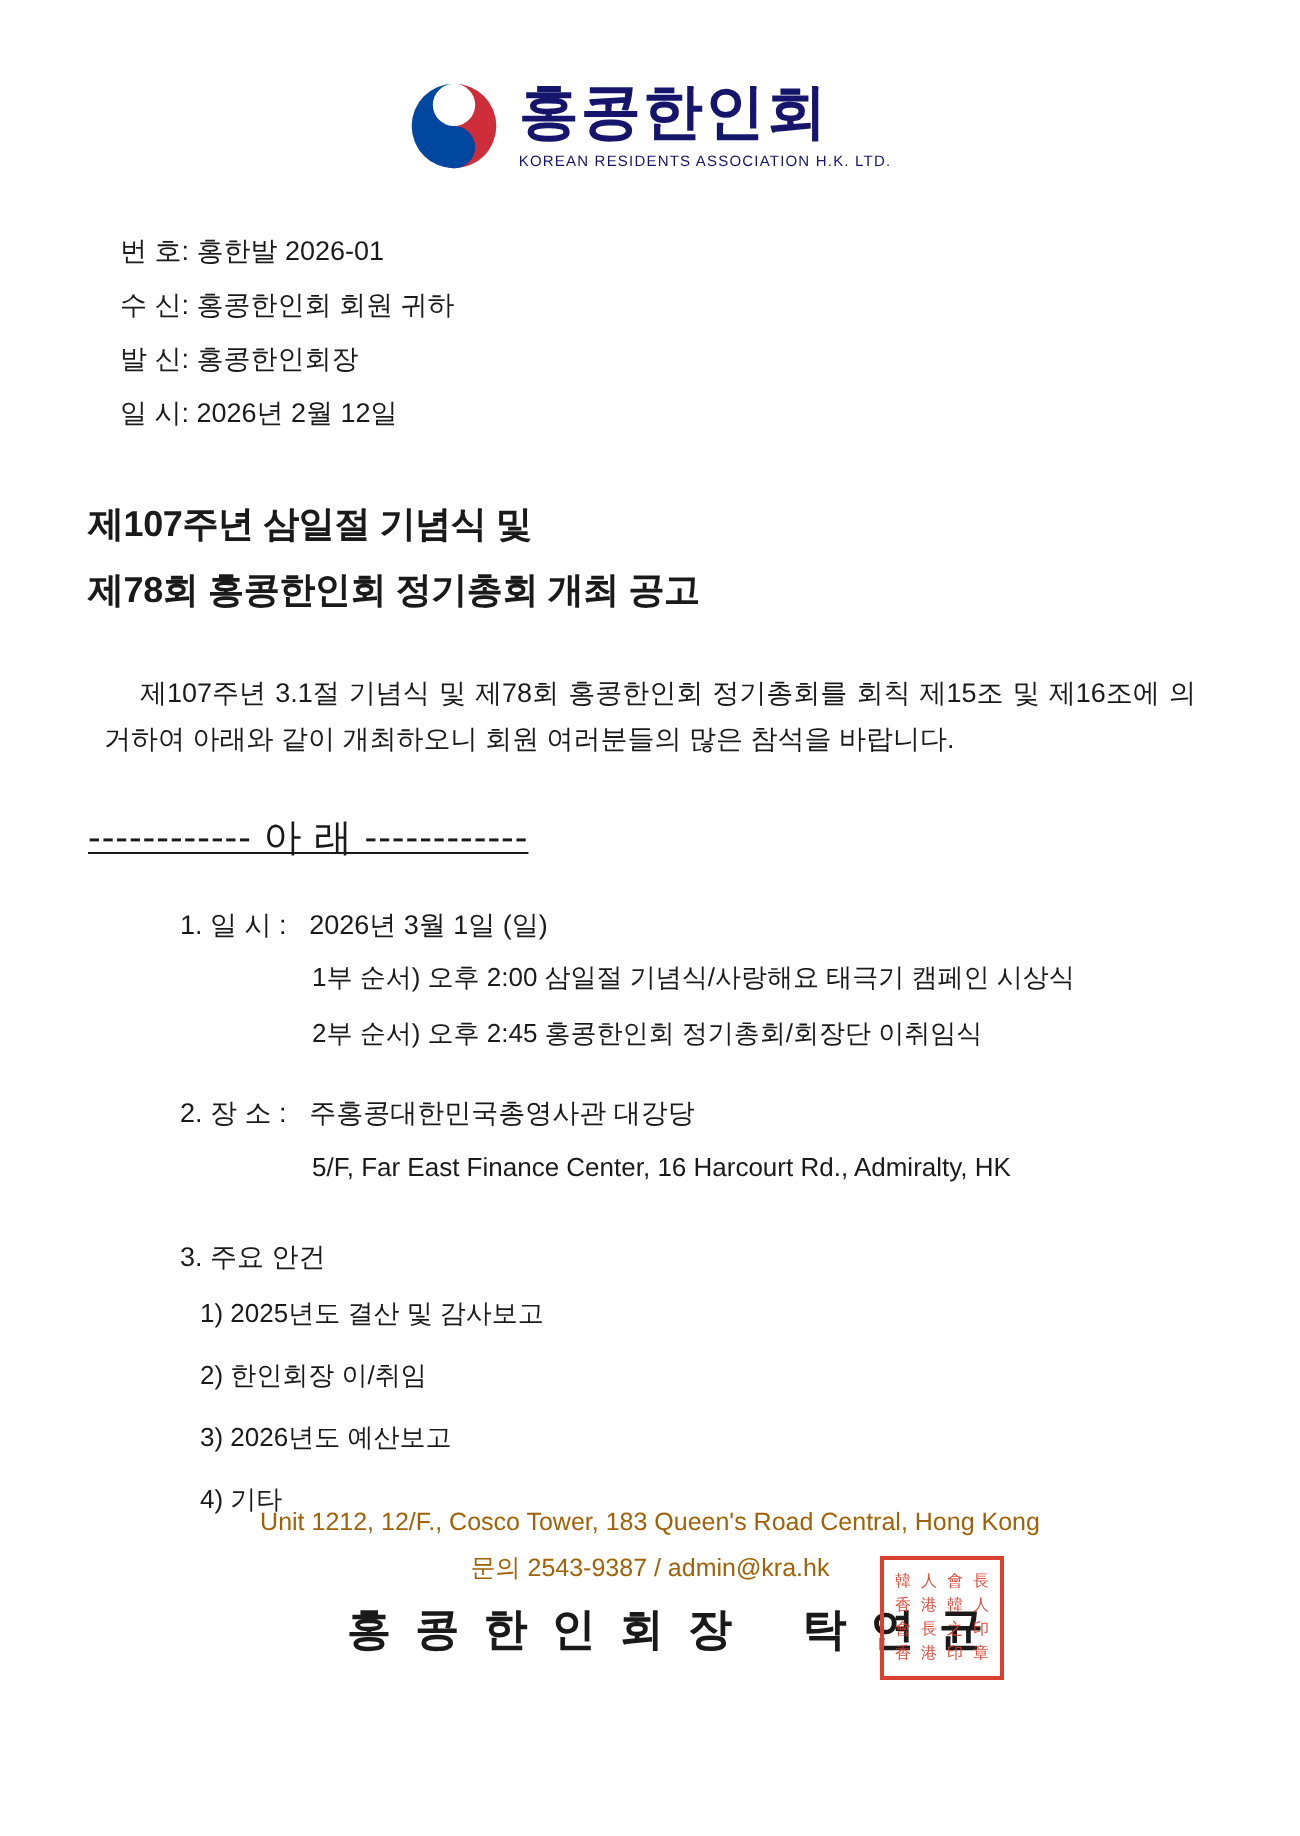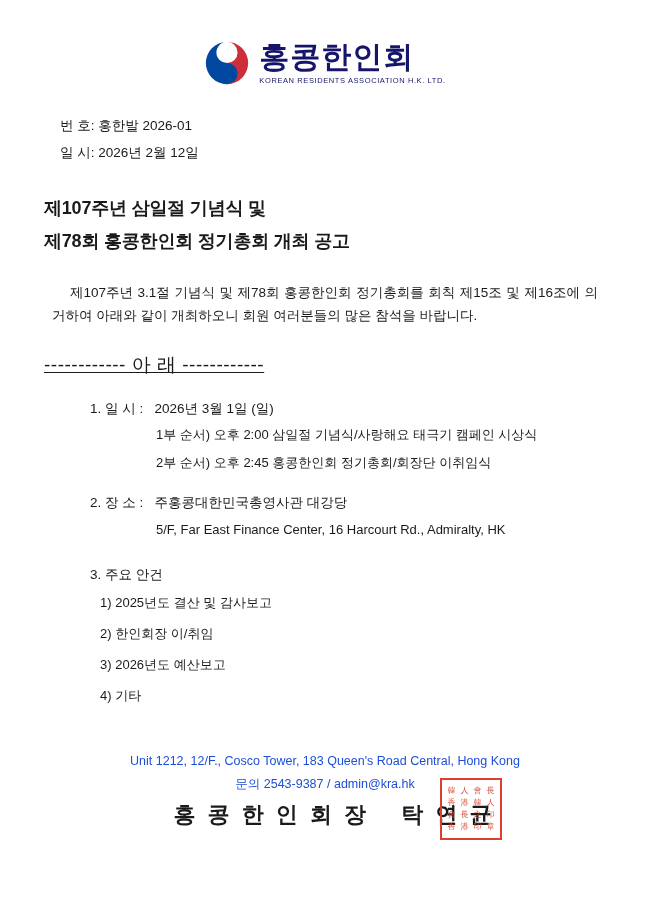--- a/index.html
+++ b/index.html
@@ -178,21 +178,21 @@
 
   
   .footer {
     position: absolute;
     left: 0;
     right: 0;
     bottom: 18px;
     text-align: center;
     font-size: 12.5px;
     line-height: 1.85;
-    color: #1d4ed8;
+    color: #a16207;
   }
 </style>
 </head>
 <body>
 
 <div class="page">
 
   <div class="logo-block">
     <div class="logo-inner">
       <div class="taegeuk">
@@ -203,20 +203,22 @@
       </div>
       <div class="logo-text-wrap">
         <div class="logo-ko">홍콩한인회</div>
         <div class="logo-en">KOREAN RESIDENTS ASSOCIATION H.K. LTD.</div>
       </div>
     </div>
   </div>
 
   <div class="meta">
     <div>번 호: 홍한발 2026-01</div>
+    <div>수 신: 홍콩한인회 회원 귀하</div>
+    <div>발 신: 홍콩한인회장</div>
     <div>일 시: 2026년 2월 12일</div>
   </div>
 
   <div class="title-block">
     <div class="title-line">제107주년 삼일절 기념식 및</div>
     <div class="title-line">제78회 홍콩한인회 정기총회 개최 공고</div>
   </div>
 
   <p class="intro">제107주년 3.1절 기념식 및 제78회 홍콩한인회 정기총회를 회칙 제15조 및 제16조에 의거하여 아래와 같이 개최하오니 회원 여러분들의 많은 참석을 바랍니다.</p>
 

